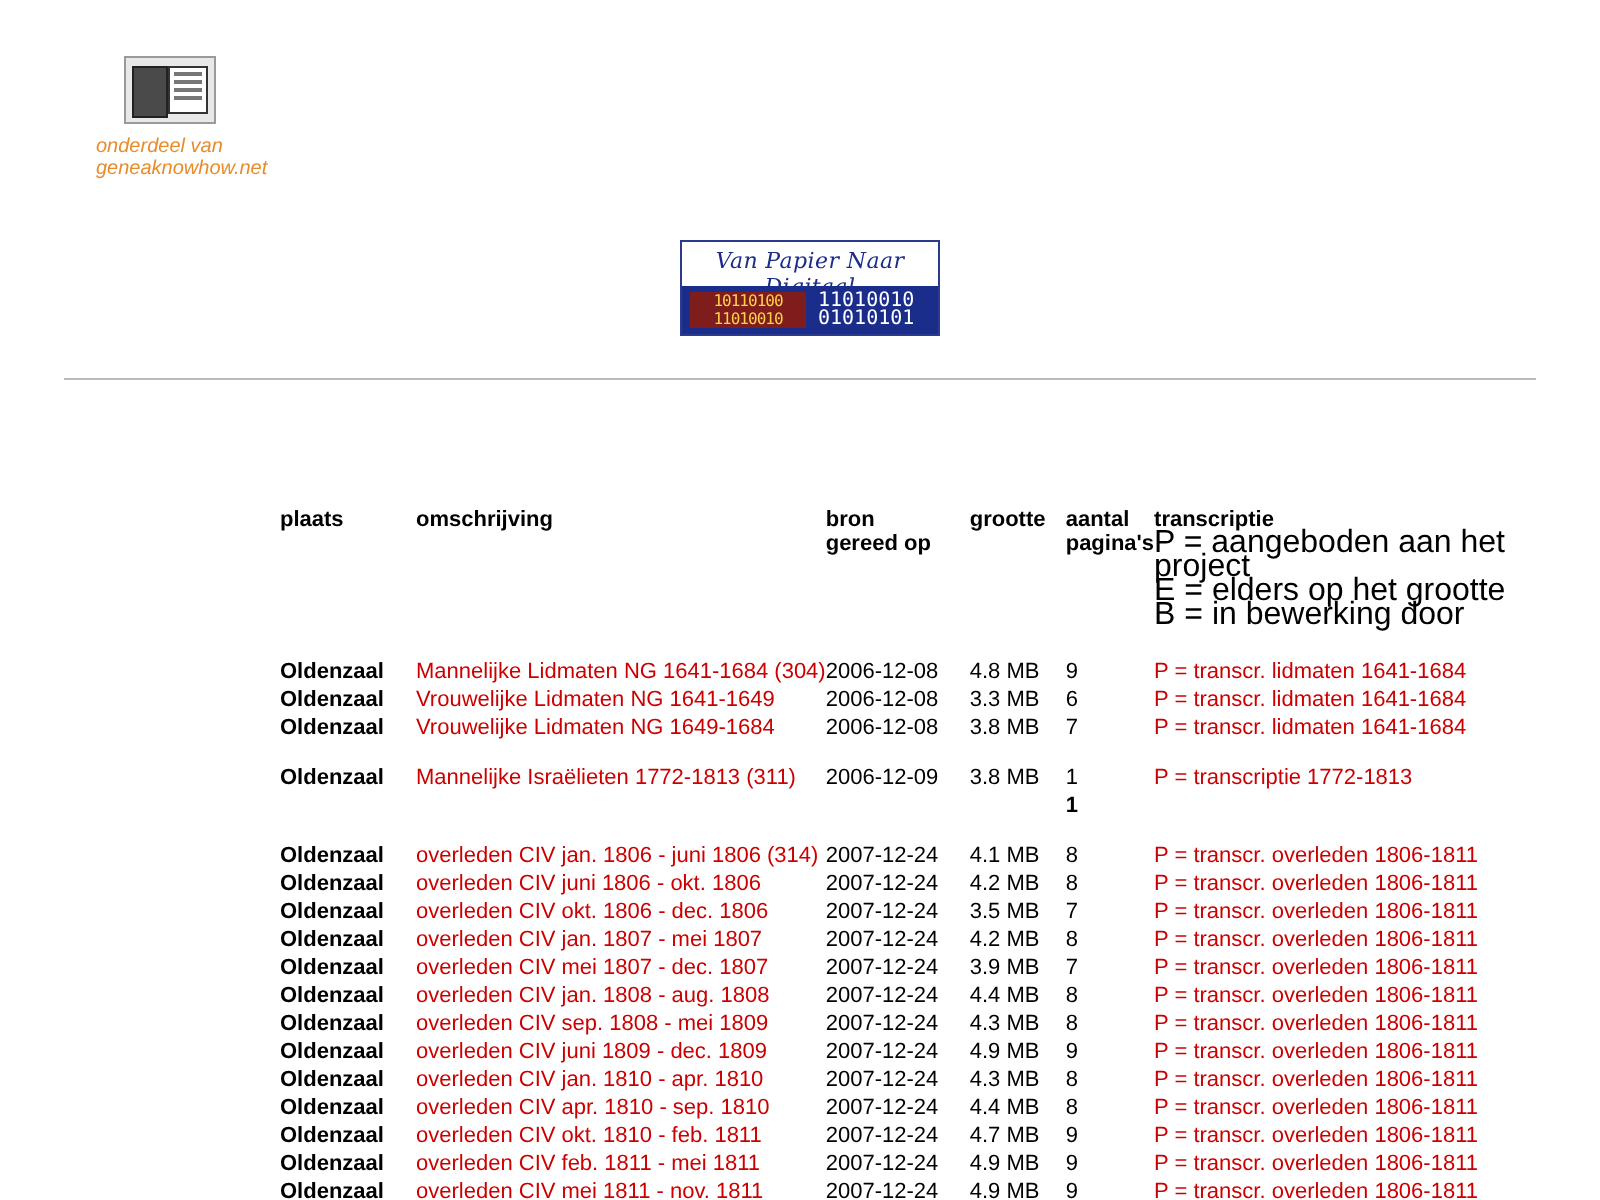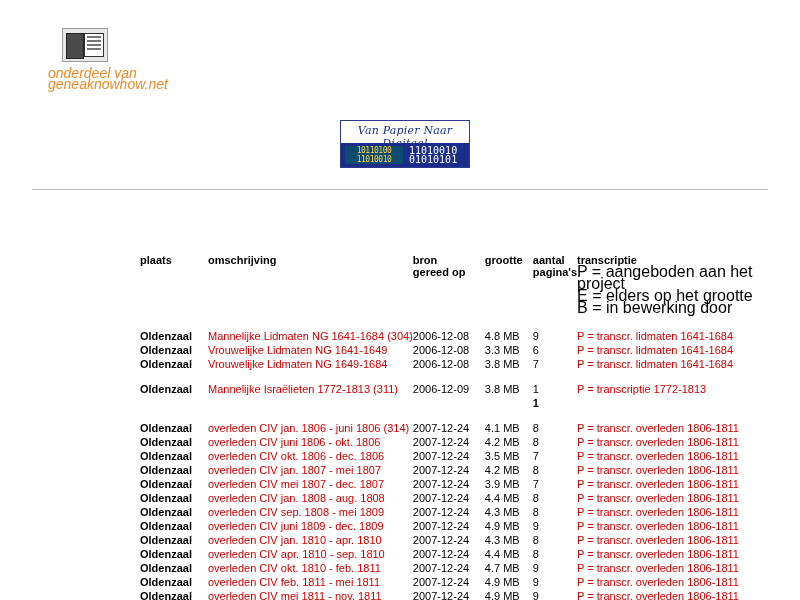--- a/index.html
+++ b/index.html
@@ -56,21 +56,21 @@
     position: absolute;
     left: 2px;
     top: 2px;
     right: 2px;
     height: 2px;
     background: #777;
     box-shadow: 0 4px 0 #777, 0 8px 0 #777, 0 12px 0 #777;
   }
   .logo-caption {
     margin-top: 6px;
-    font-size: 14px;
+    font-size: 10px;
     font-style: italic;
     color: #e88b2a;
     line-height: 11px;
     text-align: left;
   }
 
   
   .banner {
     position: absolute;
     left: 340px;
@@ -97,21 +97,21 @@
     bottom: 0;
     height: 24px;
     background: #1b2d8a;
     display: flex;
     align-items: center;
   }
   .banner-glyphs {
     width: 58px;
     height: 18px;
     margin-left: 4px;
-    background: #0c4a6e;
+    background: #7f1d1d;
     color: #ffd24a;
     font-family: "DejaVu Sans Mono", monospace;
     font-size: 8px;
     line-height: 9px;
     text-align: center;
     overflow: hidden;
     letter-spacing: -0.5px;
   }
   .banner-bits {
     color: #ffffff;

